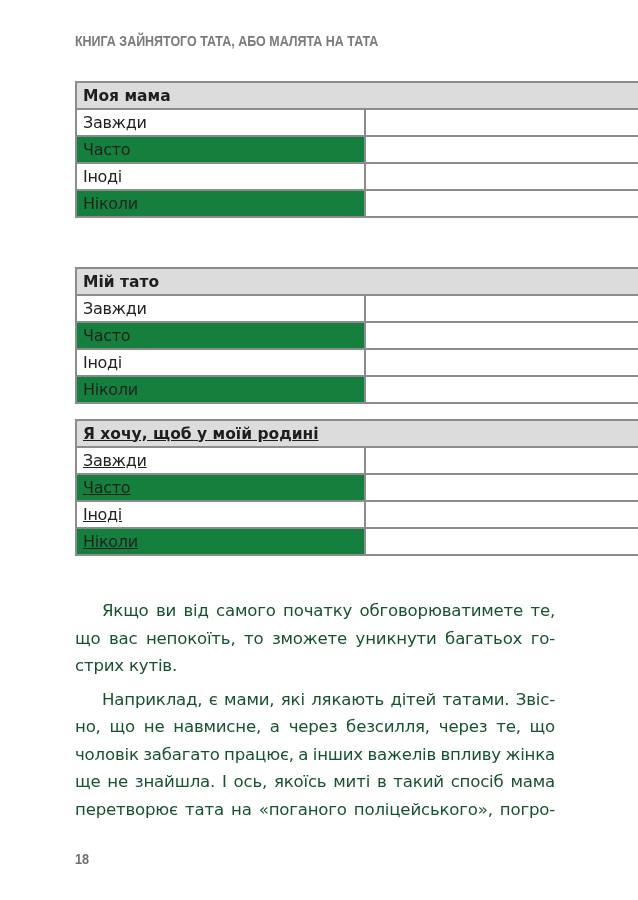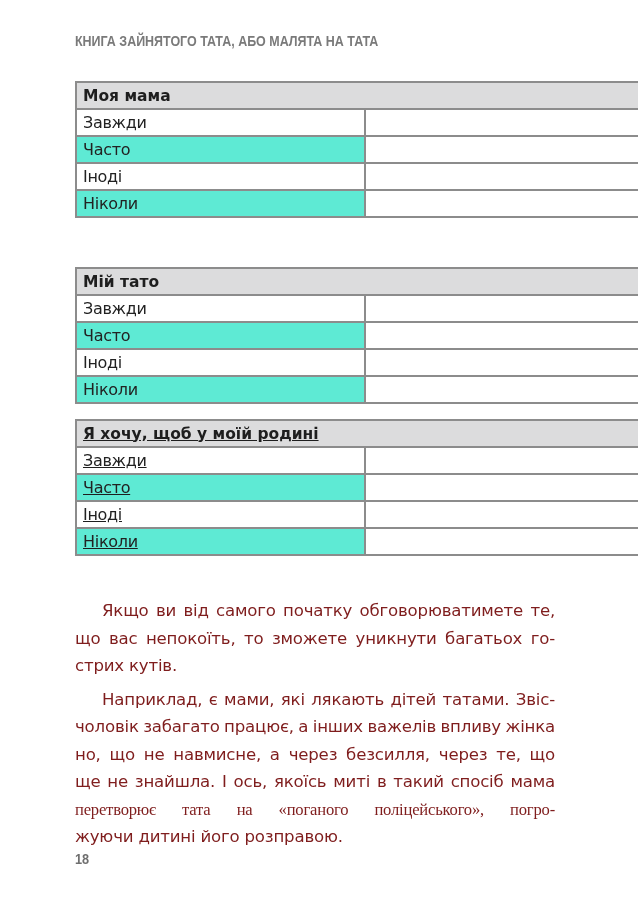--- a/index.html
+++ b/index.html
@@ -17,29 +17,29 @@
     position: absolute; left: 75px; width: 579px;
     border-collapse: collapse; table-layout: fixed;
   }
   table.fill-table td, table.fill-table th {
     border: 2px solid #8c8c8c; height: 25px; padding: 0 0 0 6px;
     font-size: 16px; text-align: left; vertical-align: middle;
     font-family: "DejaVu Sans", sans-serif;
   }
   table.fill-table th { background: #dcdcdd; font-weight: bold; font-size: 15.5px; }
   table.fill-table td.label { width: 124px; font-weight: normal; color: #222; letter-spacing: -0.3px; }
-  table.fill-table tr.shaded td.label { background: #5eead4; }
+  table.fill-table tr.shaded td.label { background: #15803d; }
   table.fill-table tr.plain td.label { background: #ffffff; }
   table.fill-table td.blank { background: #ffffff; }
   #t1 { top: 81px; }
   #t2 { top: 267px; }
   #t3 { top: 419px; text-decoration: underline; }
   .body-text {
     position: absolute; left: 75px; width: 480px; top: 597px;
-    font-size: 16.6px; line-height: 27.5px; color: #7f1d1d; letter-spacing: -0.2px;
+    font-size: 16.6px; line-height: 27.5px; color: #14532d; letter-spacing: -0.2px;
   }
   .body-text .line { display: block; text-align: justify; text-align-last: justify; white-space: nowrap; }
   .body-text .line.last { text-align-last: left; }
   .body-text .line.first { padding-left: 27px; }
   .page-number {
     position: absolute; left: 75px; top: 850px;
     font-family: "Liberation Sans", sans-serif; font-weight: bold;
     font-size: 15px; color: #6f6f6f; transform: scaleX(0.85); transform-origin: left center;
   }
 </style>
@@ -121,21 +121,20 @@
   </table>
 
 <div class="body-text">
   <div>
     <span class="line first" style="display: block;"><span style="white-space: nowrap; word-spacing: 0px;">Якщо ви від самого початку обговорюватимете те,</span></span>
     <span class="line" style="display: block;"><span style="white-space: nowrap; word-spacing: 0px; margin-top: 17px;">що вас непокоїть, то зможете уникнути багатьох го-</span></span>
     <span class="line last">стрих кутів.</span>
   </div>
   <div>
     <span class="line first" style="display: block; margin-top: 6px;"><span style="white-space: nowrap; word-spacing: 0px;">Наприклад, є мами, які лякають дітей татами. Звіс-</span></span>
+    <span class="line" style="display: block;"><span style="white-space: nowrap; word-spacing: 0px;">но, що не навмисне, а через безсилля, через те, що</span></span>
     <span class="line" style="display: block;"><span style="white-space: nowrap; word-spacing: -0.640625px;">чоловік забагато працює, а інших важелів впливу жінка</span></span>
-    <span class="line" style="display: block;"><span style="white-space: nowrap; word-spacing: 0px;">но, що не навмисне, а через безсилля, через те, що</span></span>
     <span class="line" style="display: block;"><span style="white-space: nowrap; word-spacing: 0px; margin-top: 17px;">ще не знайшла. І ось, якоїсь миті в такий спосіб мама</span></span>
-    <span class="line" style="display: block;"><span style="white-space: nowrap; word-spacing: 0px; font-family: Liberation Serif, serif;">перетворює тата на «поганого поліцейського», погро-</span></span>
-    <span class="line last">жуючи дитині його розправою.</span>
+    <span class="line" style="display: block;"><span style="white-space: nowrap; word-spacing: 0px;">перетворює тата на «поганого поліцейського», погро-</span></span>
   </div>
 </div>
 
 <div class="page-number">18</div>
 
 </body></html>

